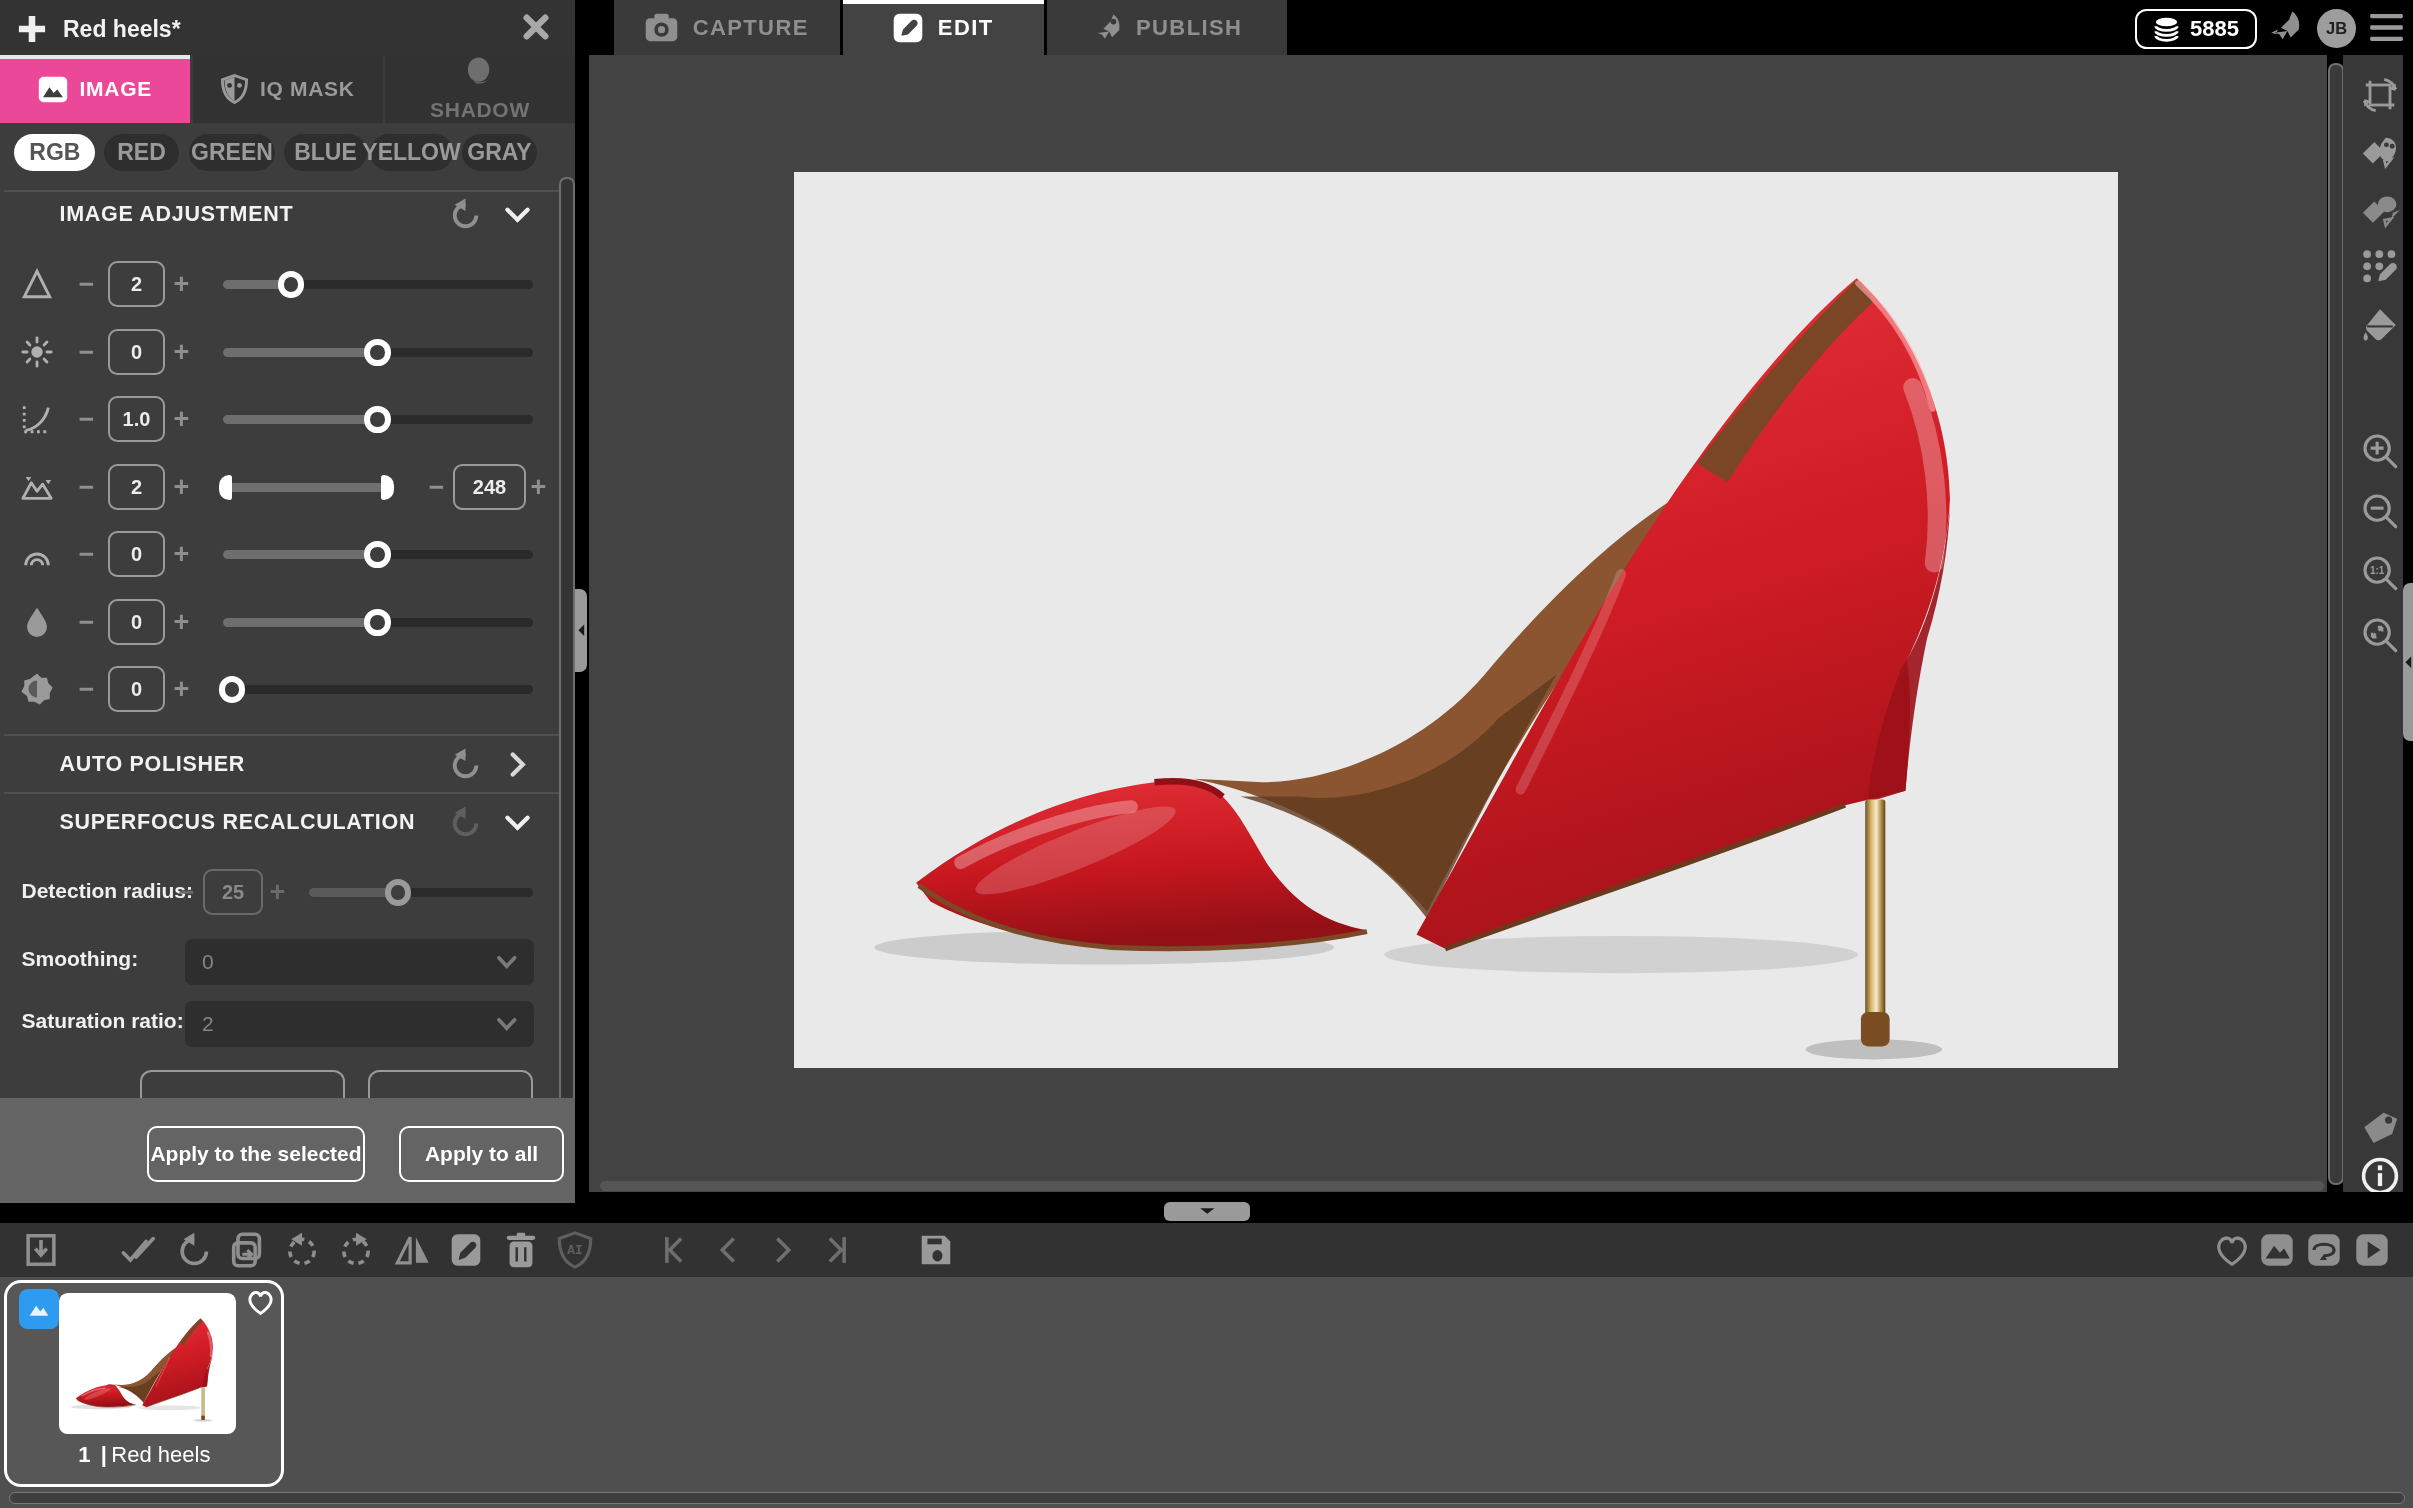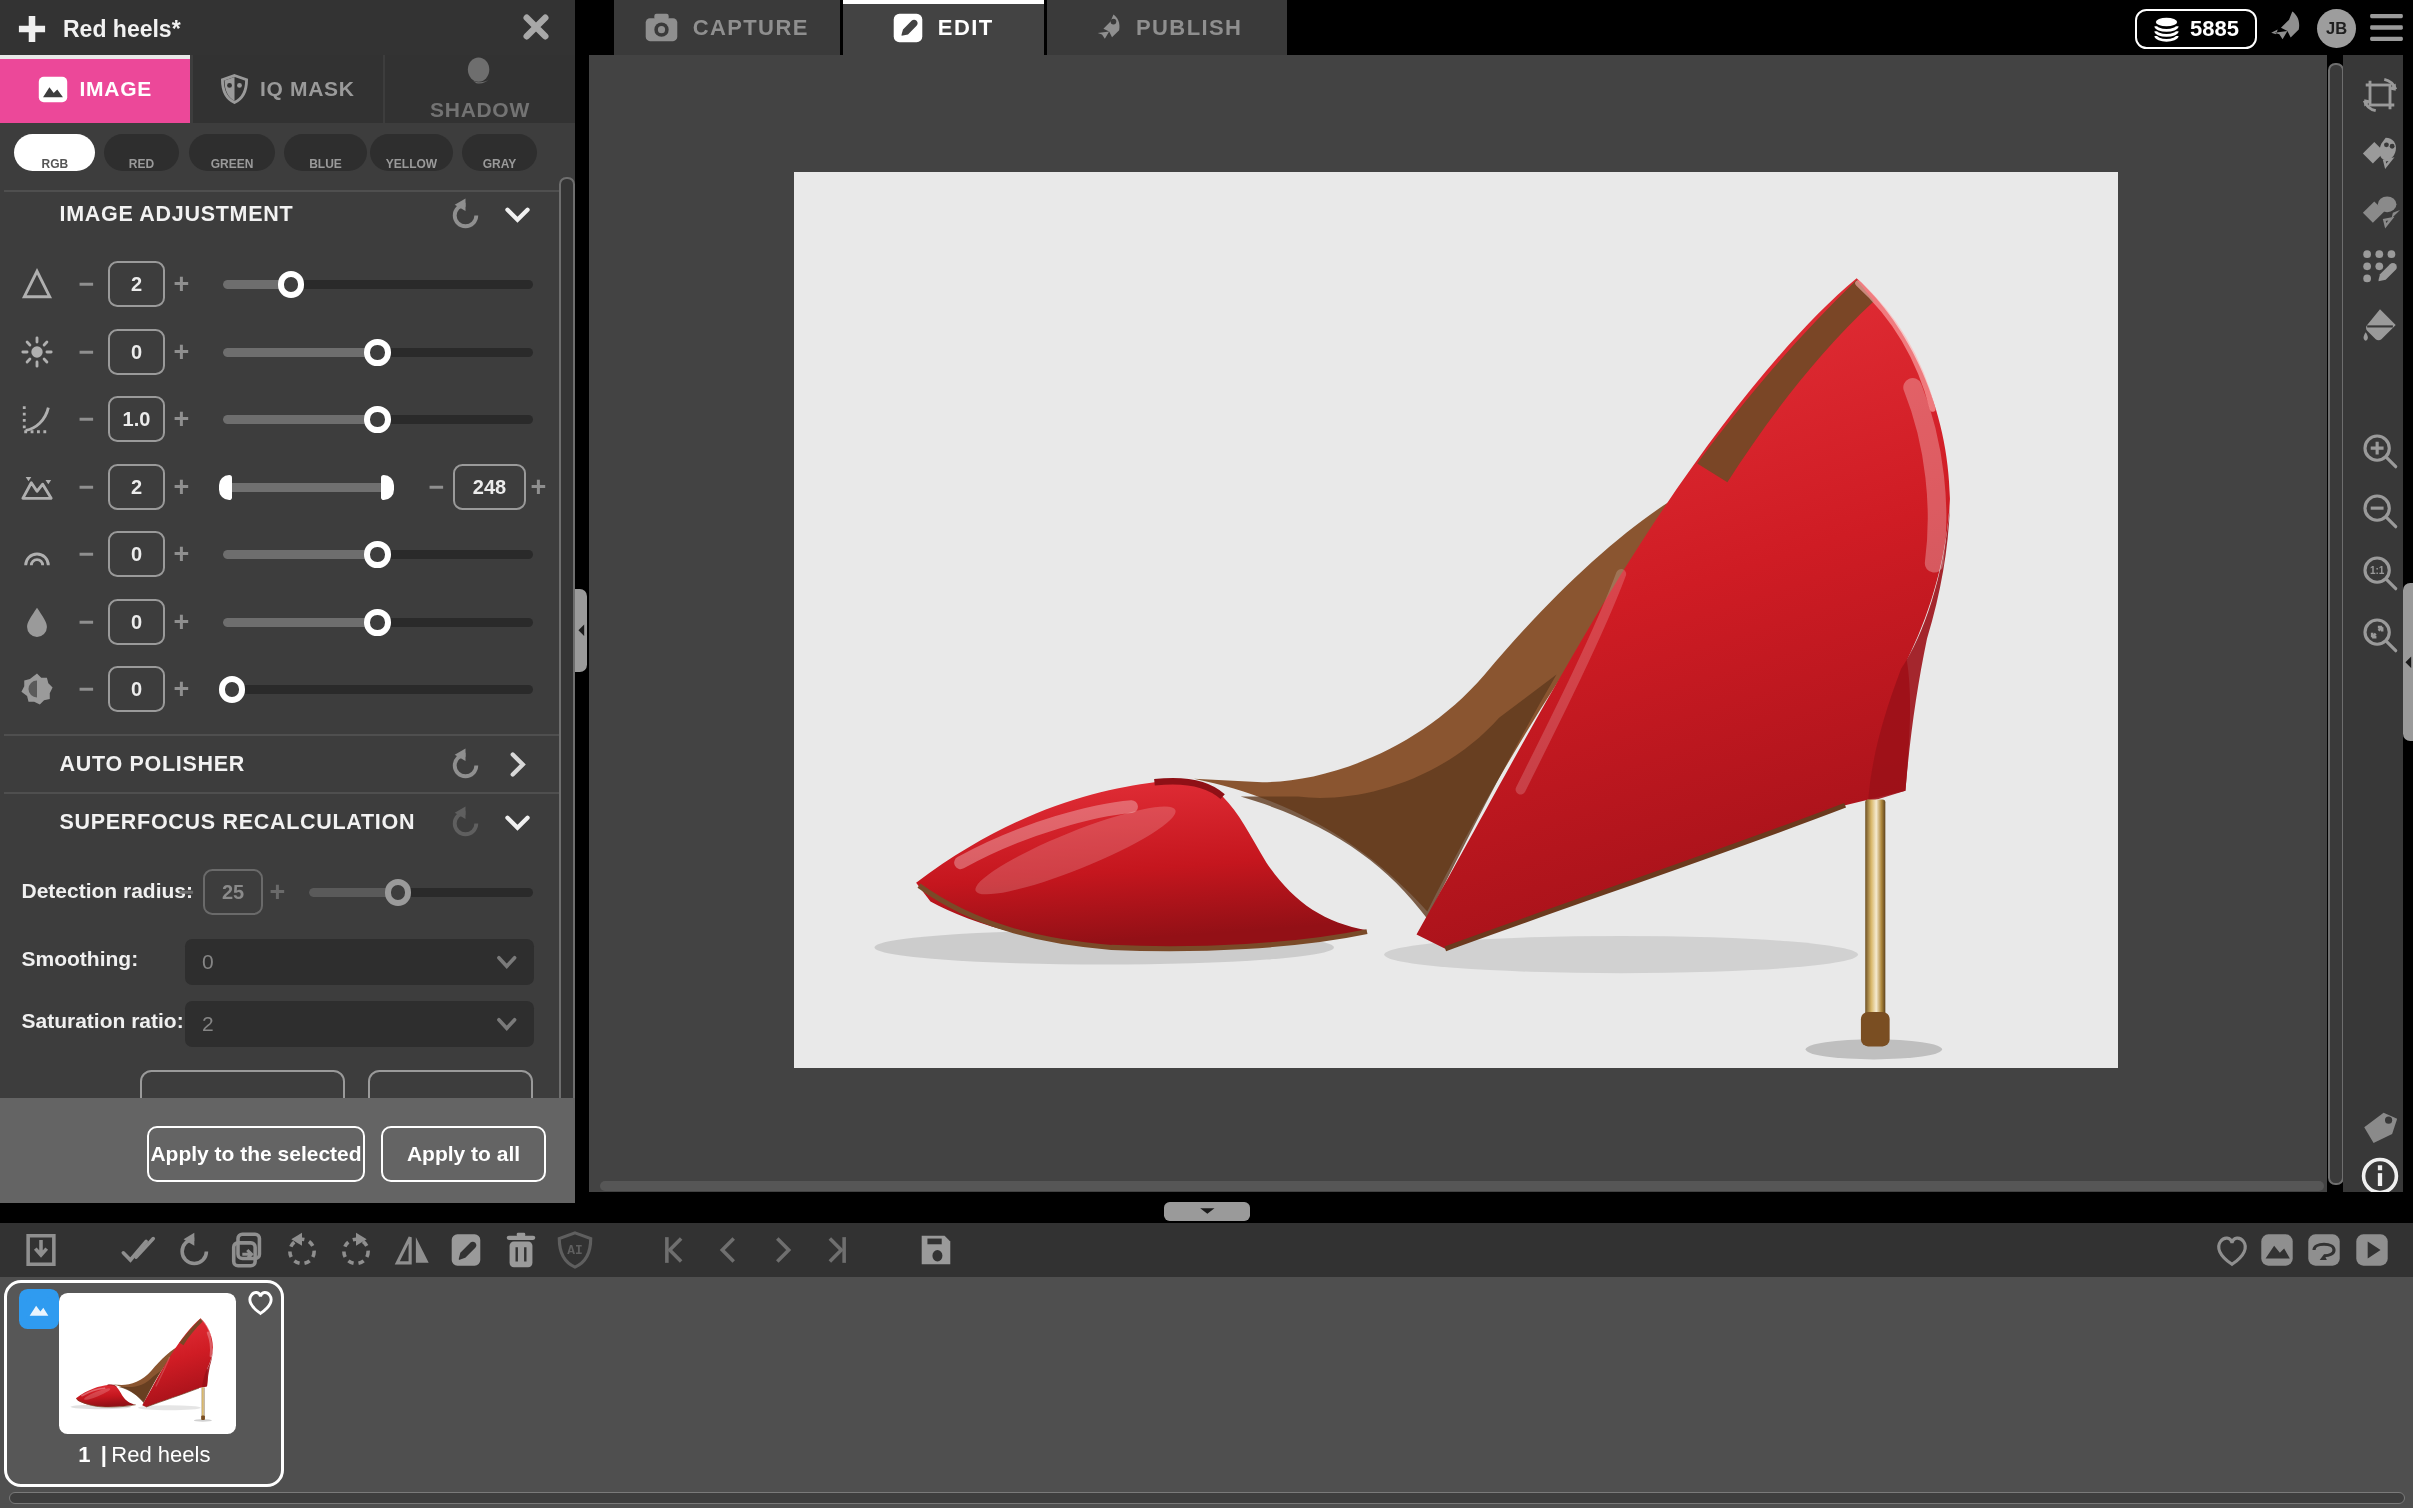--- a/index.html
+++ b/index.html
@@ -20,21 +20,21 @@
   #avatar{left:2317px;top:8.6px;width:39px;height:39px;border-radius:50%;background:#9d9d9d;color:#202020;
         display:flex;align-items:center;justify-content:center;font-size:16.5px;font-weight:bold;}
   
   #panel{left:0;top:55px;width:575px;height:1146px;background:#3d3d3d;}
   .ptab{top:0;height:68px;display:flex;align-items:center;justify-content:center;gap:11.5px;
         background:#323232;color:#9a9a9a;font-size:21px;font-weight:bold;letter-spacing:0.7px;}
   .ptab.active{background:#ec4899;color:#fff;}
   .ptab.active::before{content:"";position:absolute;left:0;top:0;right:0;height:4.3px;background:#e8e8e8;}
   .ptab.dim{color:#737373;}
   .pill{top:79px;height:37px;border-radius:18.7px;background:#2e2e2e;color:#9a9a9a;
-        display:flex;align-items:flex-end;justify-content:center;font-size:12px;font-weight:bold;}
+        display:flex;align-items:center;justify-content:center;font-size:23px;font-weight:bold;}
   .pill.active{background:#fff;color:#555;}
   .divider{left:4.3px;width:562px;height:2.2px;background:#4f4f4f;}
   .sechdr{left:21.5px;font-size:21.5px;font-weight:bold;color:#f2f2f2;letter-spacing:0.7px;padding-left:38px;}
   .row{left:0;width:575px;height:40px;}
   .ric{position:absolute;left:20px;top:2.9px;}
   .mbtn,.pbtn{position:absolute;top:4.3px;width:29px;text-align:center;color:#8f8f8f;font-size:27px;font-weight:bold;line-height:32px;}
   .mbtn{left:72px;} .pbtn{left:167px;}
   .vbox{position:absolute;left:108px;top:-2.9px;width:53px;height:42px;border:2.2px solid #9a9a9a;border-radius:9.3px;
         color:#ececec;font-size:20px;font-weight:bold;display:flex;align-items:center;justify-content:center;}
   .track{position:absolute;left:223px;top:16px;width:310px;height:9.3px;background:#2a2a2a;border-radius:5px;}
@@ -453,21 +453,21 @@
       <span>Recalculate all</span>
       </div>
 
     <div class="abs" id="panel-scroll"></div>
   </div>
 
   <div class="abs" id="apply-bar">
     <div class="abs outbtn" style="left:147px;top:28px;width:214px;height:52px;">
       <span>Apply to the selected</span>
       </div>
-    <div class="abs outbtn" style="left:381px;top:28px;width:161px;height:52px;">
+    <div class="abs outbtn" style="left:399px;top:28px;width:161px;height:52px;">
       <span>Apply to all</span>
       </div>
   </div>
 
   <div class="abs" style="left:575px;top:55px;width:14.4px;height:1137px;background:#000;"></div>
   <div class="abs" id="canvas"></div>
   <div class="abs" id="stage">
     <svg viewBox="0 0 1840 1248" width="1324" height="896">
         <use href="#shoe-sym"></use>
       </svg>

